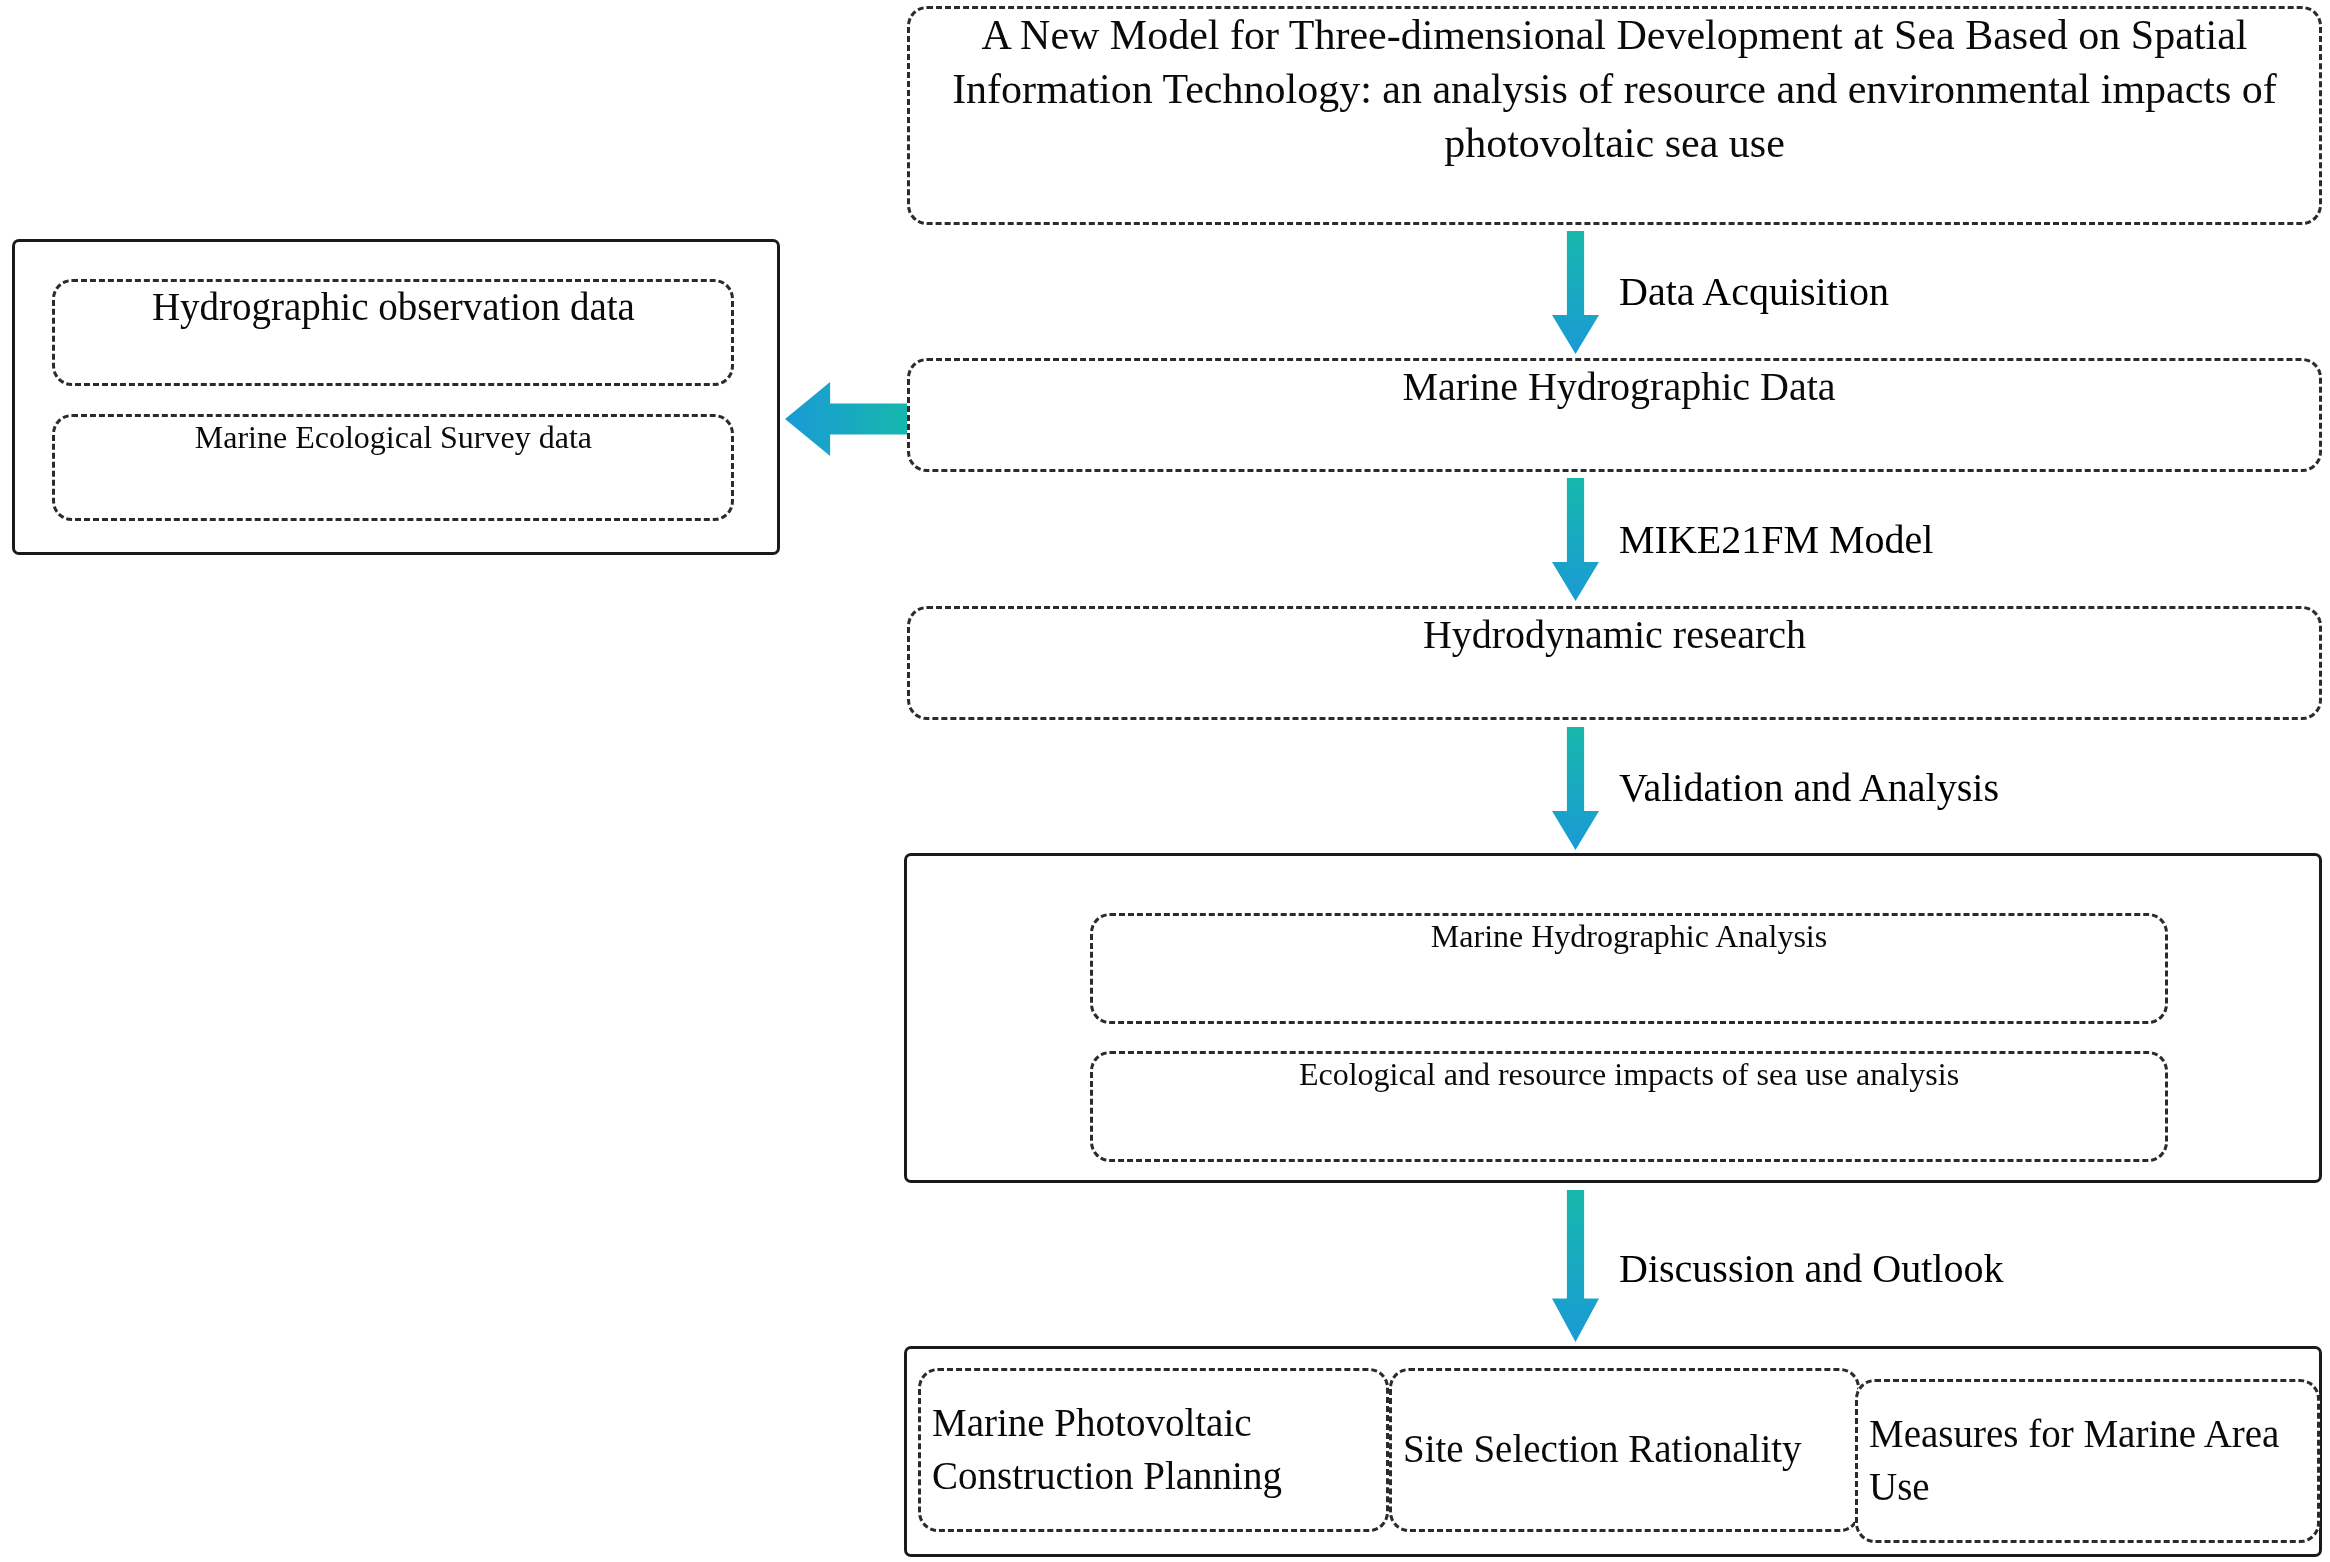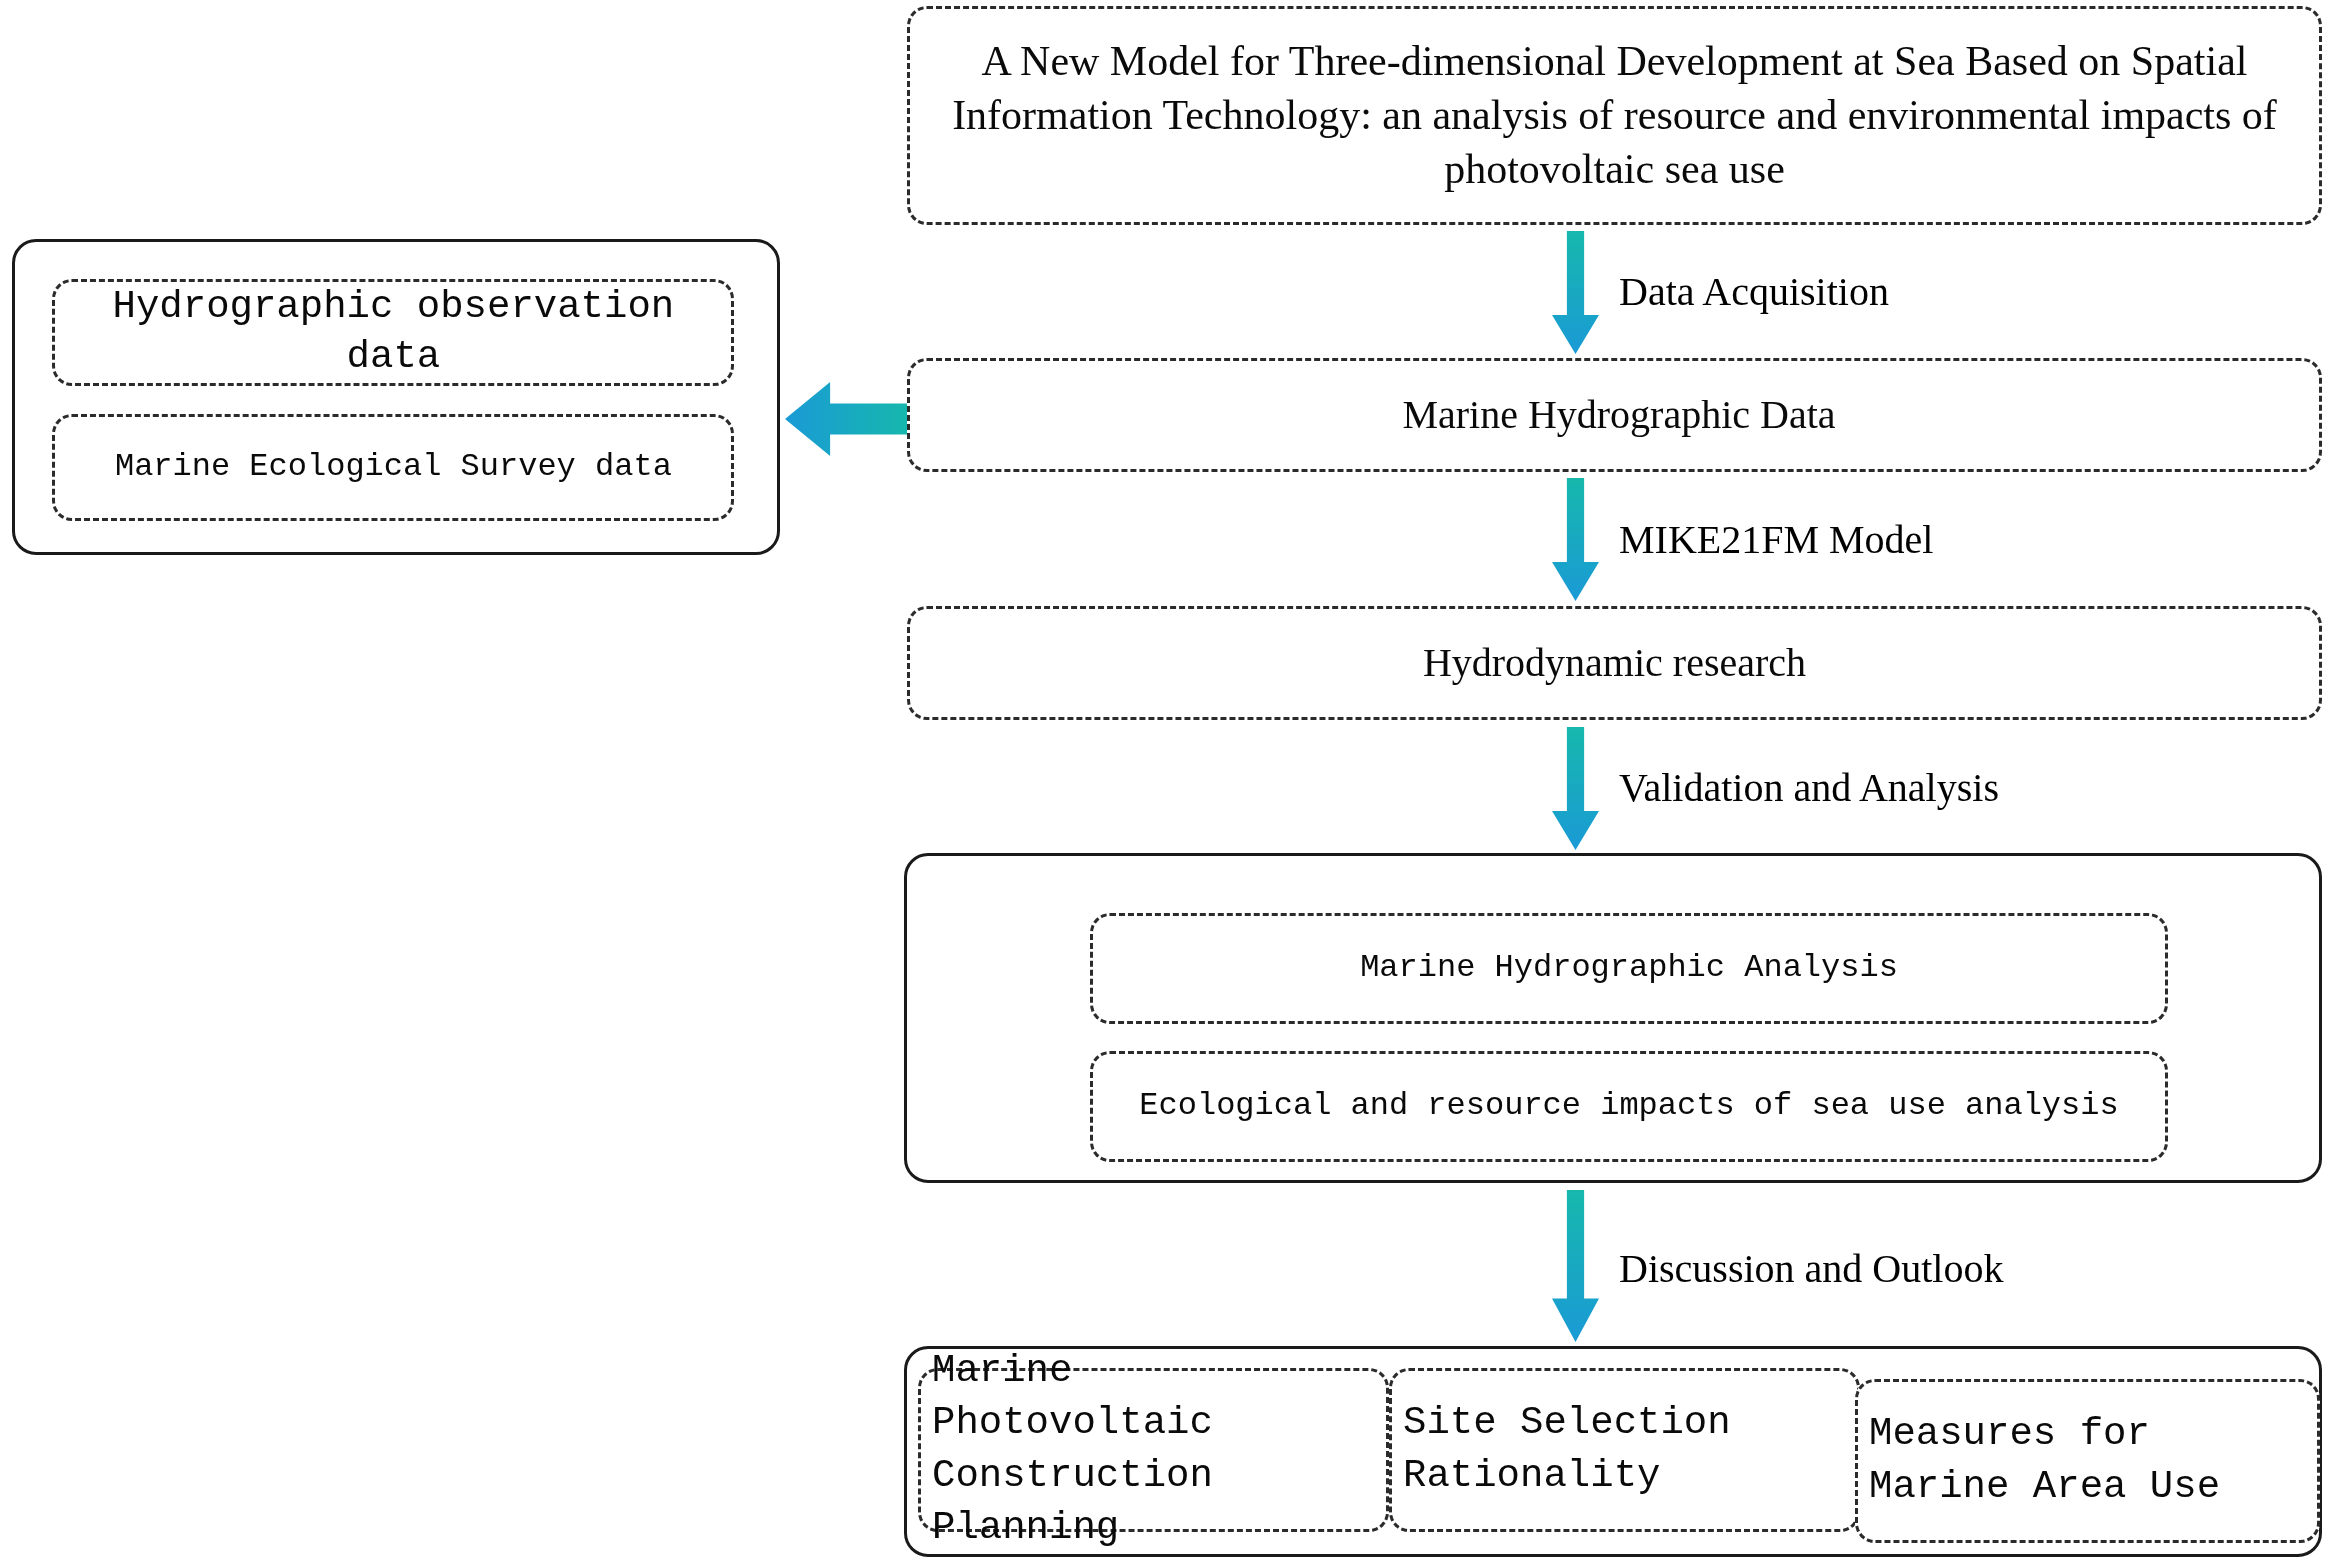--- a/index.html
+++ b/index.html
@@ -12,36 +12,35 @@
     width: 2330px;
     height: 1563px;
     background: #ffffff;
     font-family: "Liberation Serif", "DejaVu Serif", serif;
     overflow: hidden;
   }
   .node {
     position: absolute;
     box-sizing: border-box;
     display: flex;
-    align-items: center;
+    align-items: flex-start;
     justify-content: center;
     text-align: center;
     color: #0a0a0a;
     line-height: 1.28;
   }
   .dashed {
     border: 3.9px dashed #2b2b2b;
     border-radius: 20px;
     background: #ffffff;
   }
   .solid {
     border: 3.1px solid #1a1a1a;
-    border-radius: 24px;
-    background: #ffffff;
-    font-family: Liberation Mono, monospace;
+    border-radius: 7px;
+    background: #ffffff;
   }
   .group-wrap {
     position: absolute;
     box-sizing: border-box;
   }
 
   
   #title-box {
     left: 907px; top: 6.2px;
     width: 1415px; height: 219px;

